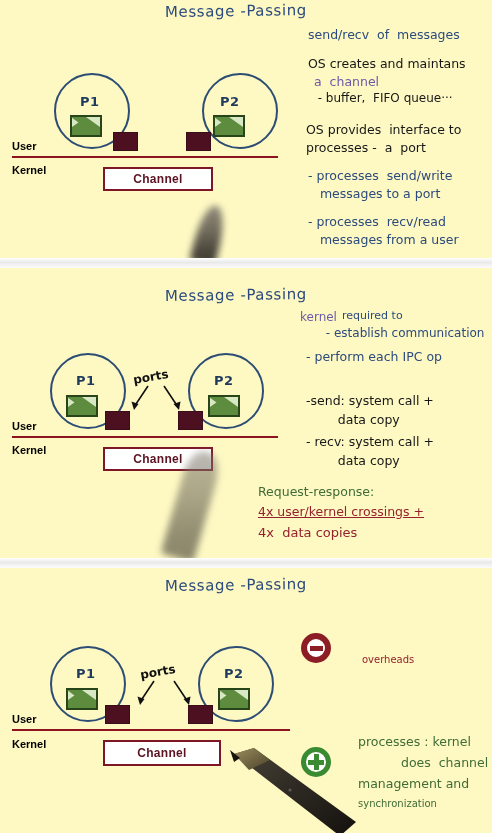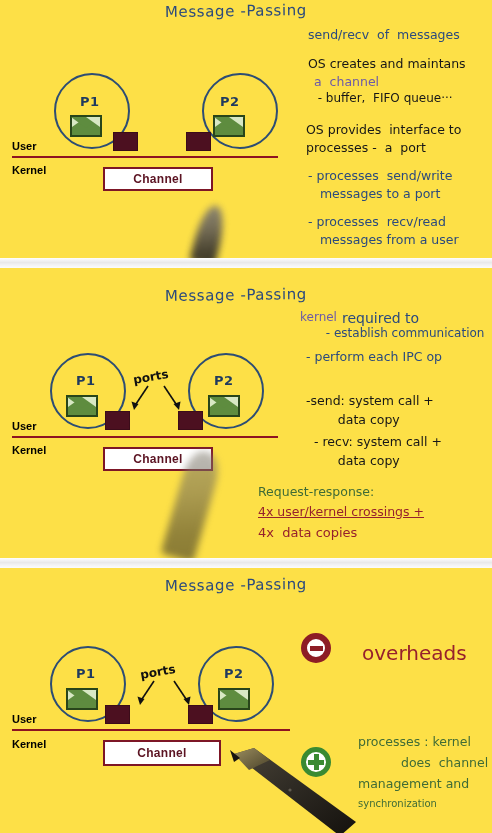--- a/index.html
+++ b/index.html
@@ -6,21 +6,21 @@
   html, body {
     width: 492px; height: 833px;
     background: #ffffff;
     font-family: "Liberation Sans", sans-serif;
     overflow: hidden;
   }
   #root { position: relative; width: 492px; height: 833px; background:#fff; }
 
   .panel {
     position: absolute; left: 0; width: 492px;
-    background: #fde047;
+    background: #fef9c3;
     overflow: hidden;
   }
   .panel-inner { position: relative; width: 492px; height: 100%; }
 
   .panel-sep {
     position: absolute; left: 0; width: 492px; height: 10px;
     background: linear-gradient(to bottom, #ffffff 0%, #e9e9e9 45%, #f3f3f3 70%, #fbfbfb 100%);
   }
 
   
@@ -259,26 +259,26 @@
         <div class="channel-box" style="left:103px; top:179px; width:110px; height:24px;">
           <span>Channel</span>
         </div>
 
         <div class="pen-blur" style="left:175px; top:182px; width:34px; height:110px;
              border-radius: 44% 44% 8% 8% / 26% 26% 6% 6%; transform: rotate(16deg);
              opacity:0.55;"></div>
       </div>
 
       <div class="note violet" style="left:300px; top:42px;  font-size:12px;">kernel</div>
-      <div class="note blue" style="left:342px; top:41px;  font-size:14px;">required to</div>
+      <div class="note blue" style="left:342px; top:41px;  font-size:11px;">required to</div>
       <div class="note blue" style="left:302px; top:58px;  font-size:12px;margin-left:20px;"> - establish communication</div>
       <div class="note blue" style="left:302px; top:81px;  font-size:12.5px;"> - perform each IPC op</div>
       <div class="note black" style="left:306px; top:125px; font-size:12.5px;">-send: system call +</div>
       <div class="note black" style="left:306px; top:144px; font-size:12.5px;">        data copy</div>
-      <div class="note black" style="left:302px; top:166px; font-size:12.5px;margin-left:8px;"> - recv: system call +</div>
+      <div class="note black" style="left:302px; top:166px; font-size:12.5px;"> - recv: system call +</div>
       <div class="note black" style="left:306px; top:185px; font-size:12.5px;">        data copy</div>
       <div class="note green" style="left:258px; top:216px; font-size:12.5px;">Request-response:</div>
       <div class="note red" style="left:258px; top:236px; font-size:12.5px;text-decoration:underline;">4x user/kernel crossings +</div>
       <div class="note red" style="left:258px; top:256px; font-size:13px;">4x  data copies</div>
     </div>
   </div>
 
   <div class="panel-sep" style="top:558px;"></div>
 
   <div class="panel" style="top:568px; height:265px;">
@@ -333,21 +333,21 @@
         </defs>
         <path d="M6 8 L26 2 L128 76 L112 90 Z" fill="url(#penBody)"></path>
         <path d="M6 8 L26 2 L42 14 L21 24 Z" fill="url(#penTip)"></path>
         <path d="M2 4 L12 12 L6 16 Z" fill="#171410"></path>
         <circle cx="62" cy="44" r="1.6" fill="#6d665a" opacity="0.8"></circle>
       </svg>
 
       <div class="badge minus" style="left:301px; top:65px;">
           <em></em>
         </div>
-      <div class="note red" style="left:362px; top:72px; font-size:20px;">overheads</div>
+      <div class="note red" style="left:362px; top:85px; font-size:10px;">overheads</div>
 
       <div class="badge plus" style="left:301px; top:179px;">
           <em></em>
         </div>
       <div class="note green" style="left:358px; top:166px; font-size:12.5px;">processes : kernel</div>
       <div class="note green" style="left:358px; top:187px; font-size:12.5px;margin-left:43px;">does  channel</div>
       <div class="note green" style="left:358px; top:208px; font-size:12.5px;">management and</div>
       <div class="note green" style="left:358px; top:229px; font-size:10px;">synchronization</div>
     </div>
   </div>

